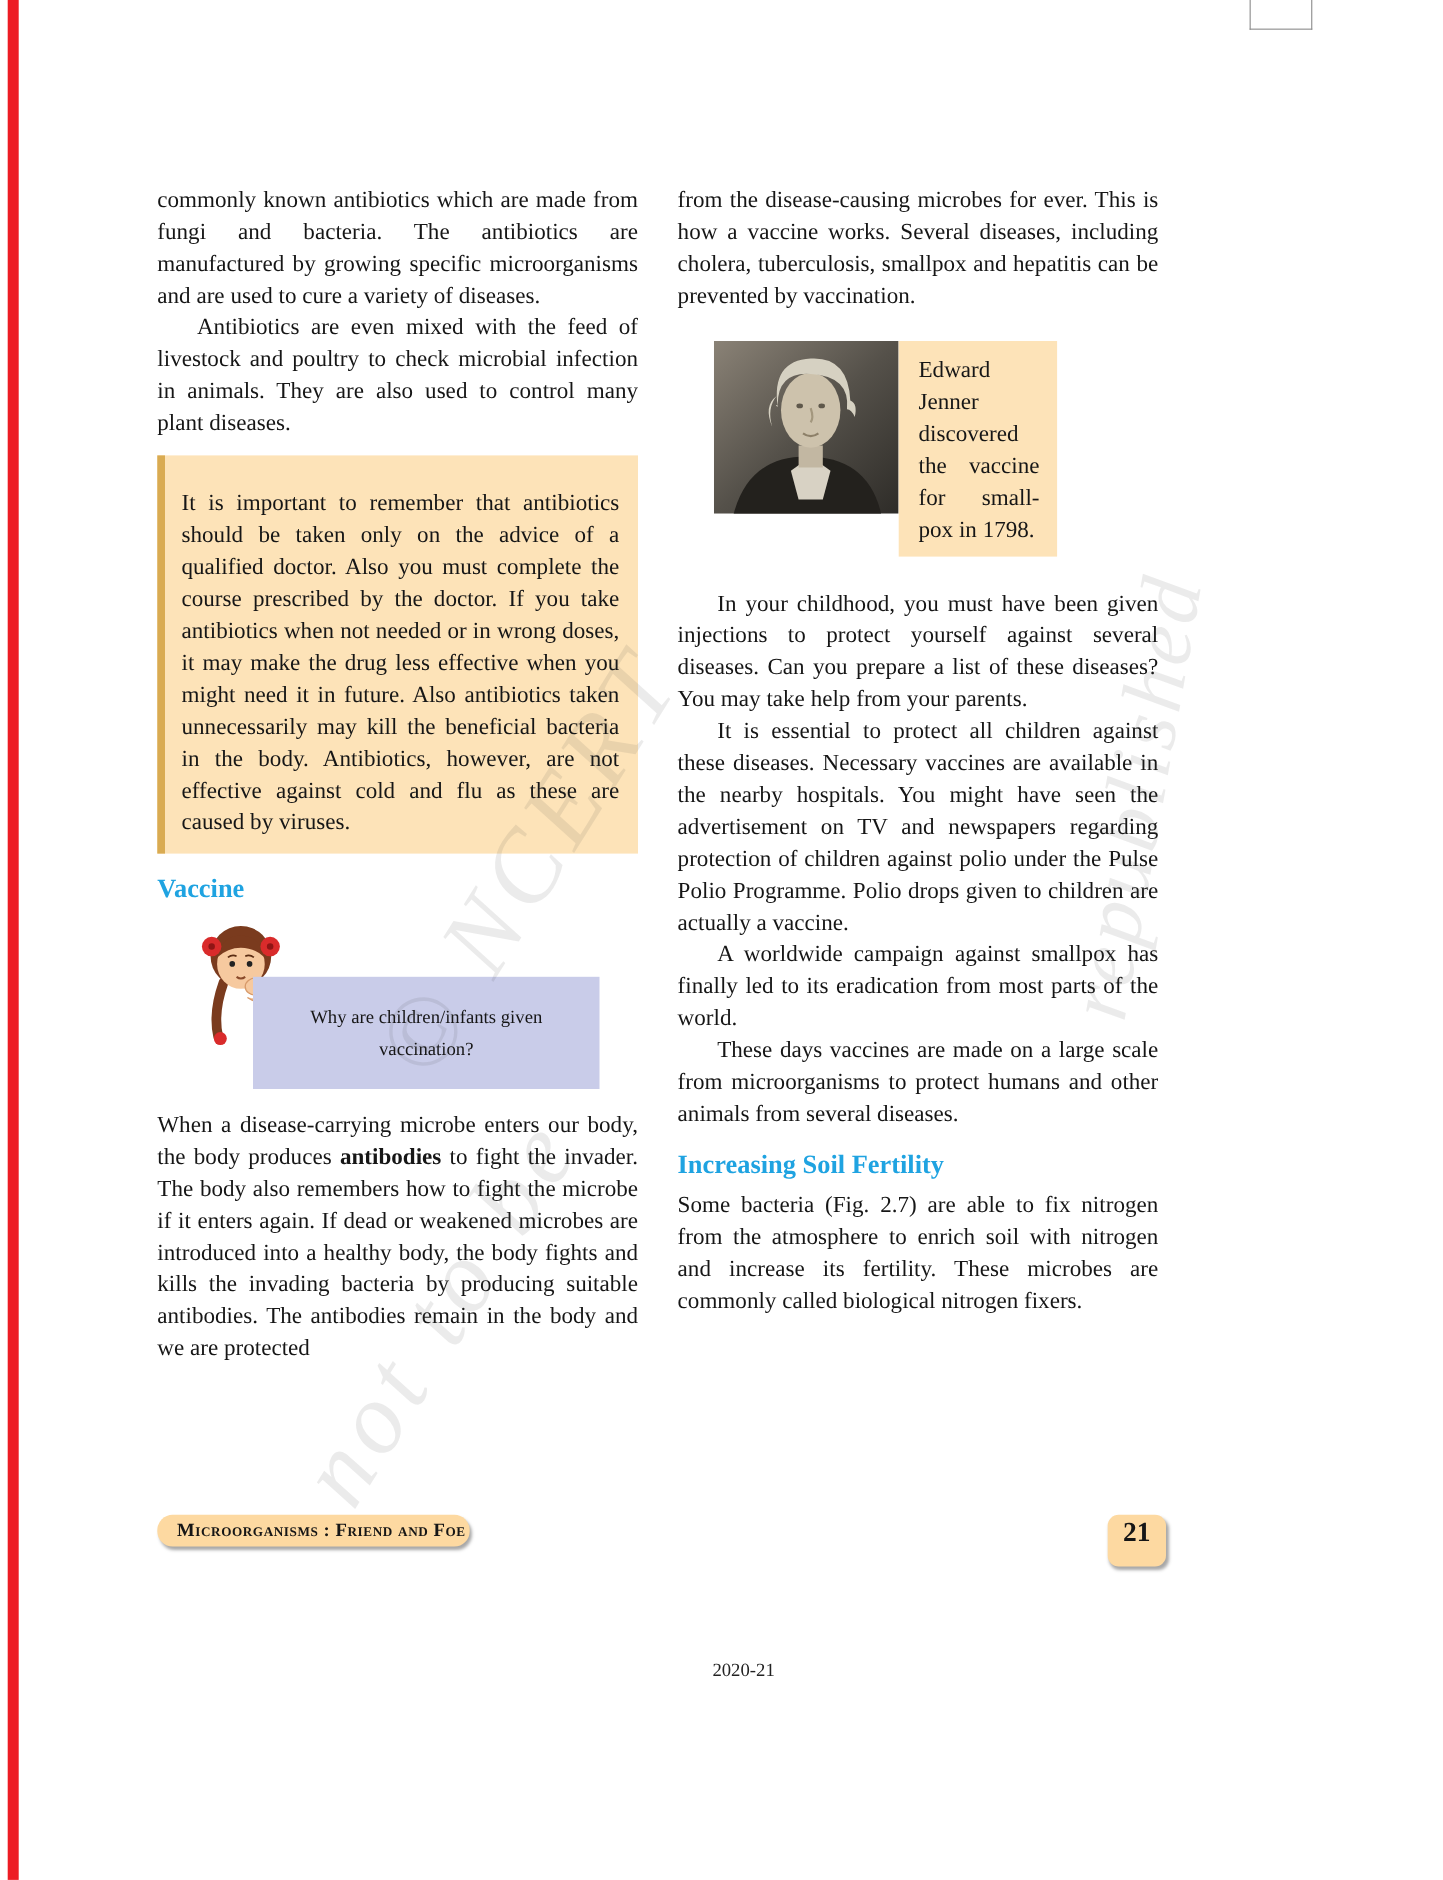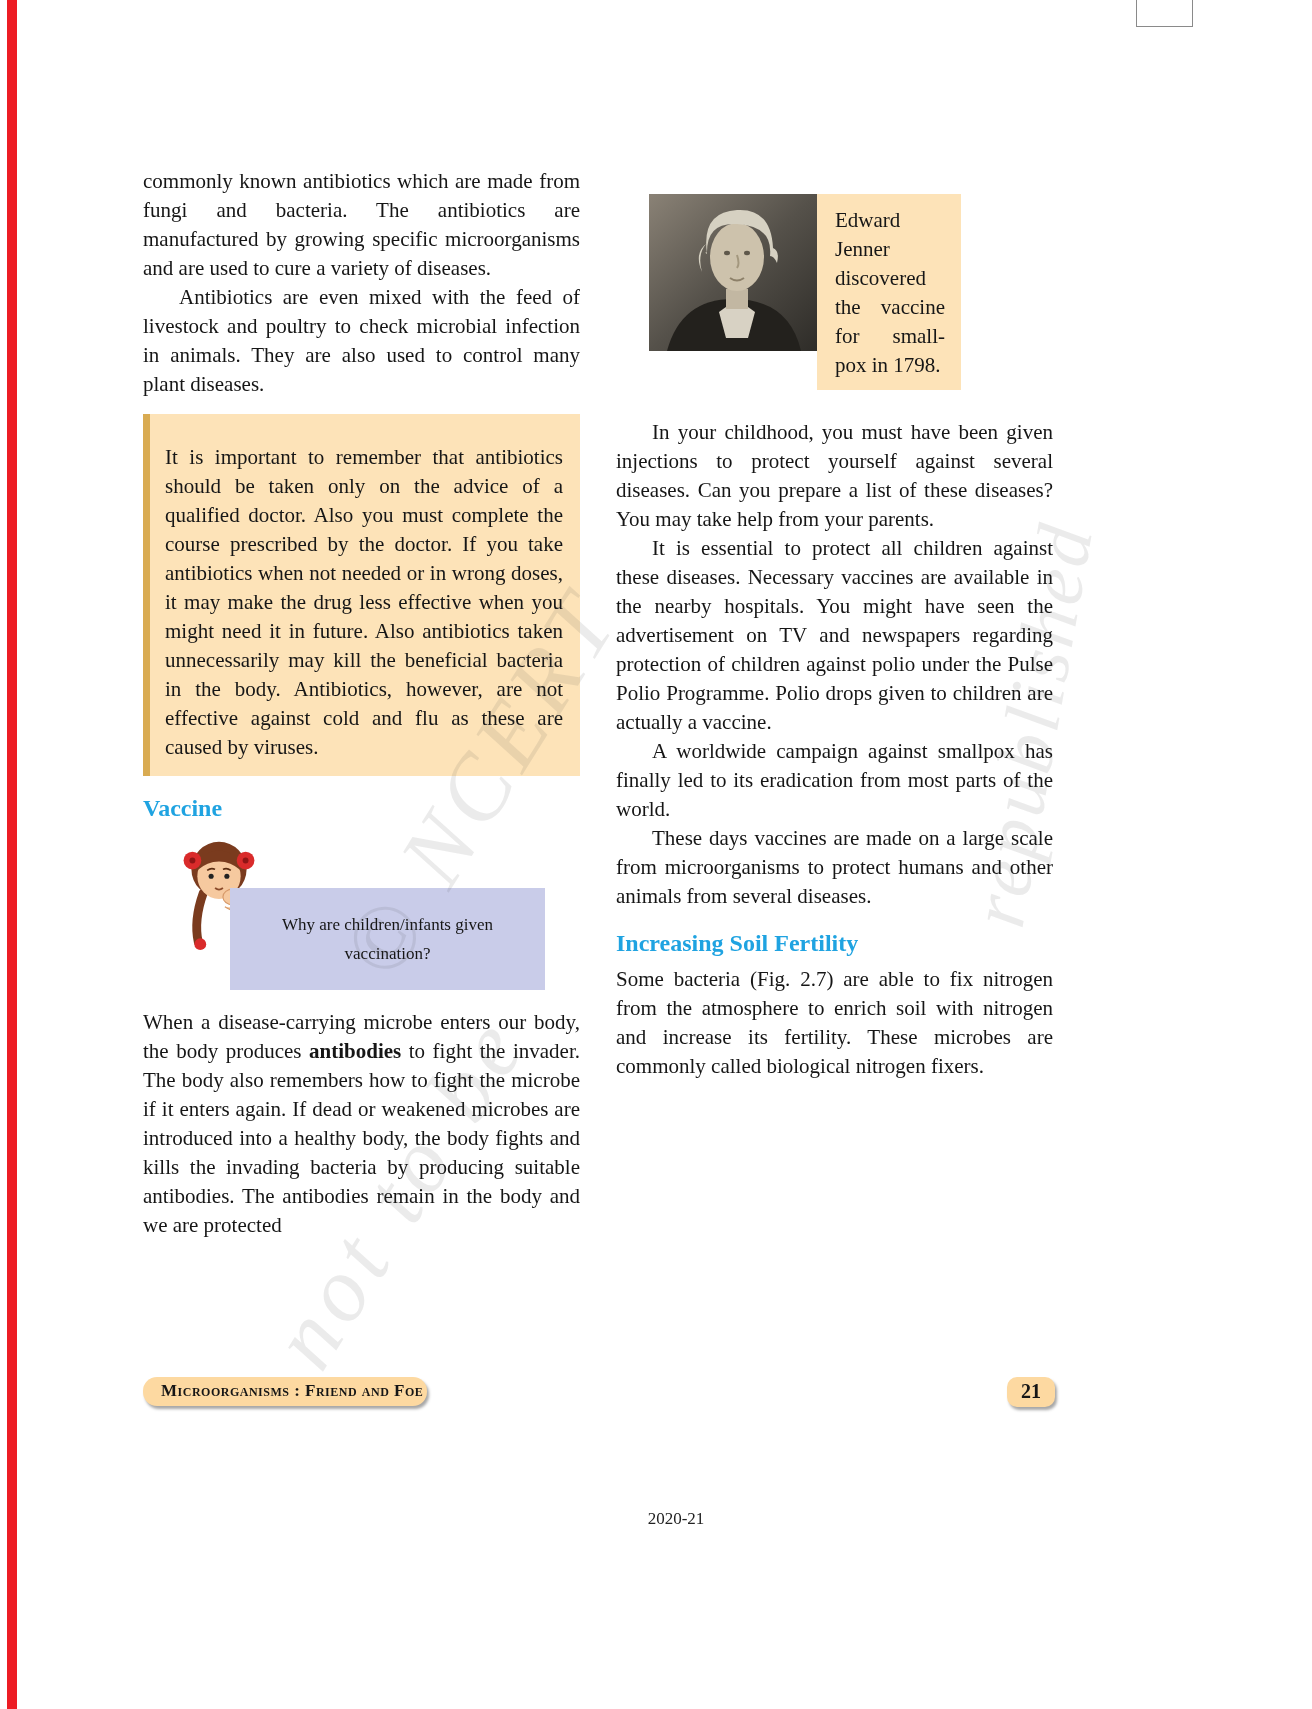--- a/index.html
+++ b/index.html
@@ -84,22 +84,22 @@
     padding: 4px 4px 5px 18px;
     font-weight: bold; font-size: 17px;
     box-shadow: 2px 3px 3px rgba(0,0,0,0.35);
     z-index: 4;
   }
   .smallcaps { font-variant: small-caps; letter-spacing: 0.5px; }
   .page-num {
     position: absolute; left: 1007px; top: 1377px;
     background: var(--pillBg, #fdd9a1);
     border-radius: 10px;
-    padding: 3px 14px 4px 14px;
-    font-weight: bold; font-size: 20px;
+    padding: 3px 14px 16px 14px;
+    font-weight: bold; font-size: 25px;
     box-shadow: 2px 3px 3px rgba(0,0,0,0.35);
     z-index: 4;
   }
   .year {
     position: absolute; left: 0; right: 0; top: 1509px;
     text-align: center; font-size: 17px; color: #222; padding-left: 40px;
   }
   .watermark {
     position: absolute;
     color: #444444;
@@ -157,20 +157,21 @@
       </svg>
       <div class="question-box">
         <span>Why are children/infants given vaccination?</span>
       </div>
     </div>
 
     <p><span>When a disease-carrying microbe enters our body, the body produces </span><b>antibodies</b><span> to fight the invader. The body also remembers how to fight the microbe if it enters again. If dead or weakened microbes are introduced into a healthy body, the body fights and kills the invading bacteria by producing suitable antibodies. The antibodies remain in the body and we are protected</span></p>
   </div>
 
   <div class="col col-right">
+    <p>from the disease-causing microbes for ever. This is how a vaccine works. Several diseases, including cholera, tuberculosis, smallpox and hepatitis can be prevented by vaccination.</p>
 
     <div class="figure">
       <svg class="portrait" viewBox="0 0 168 157" preserveAspectRatio="none" xmlns="http://www.w3.org/2000/svg">
         <defs>
           <linearGradient id="bgGrad" x1="0" y1="0" x2="1" y2="1">
             <stop offset="0" stop-color="#8a8276"></stop>
             <stop offset="0.5" stop-color="#55514a"></stop>
             <stop offset="1" stop-color="#2e2c28"></stop>
           </linearGradient>
         </defs>

